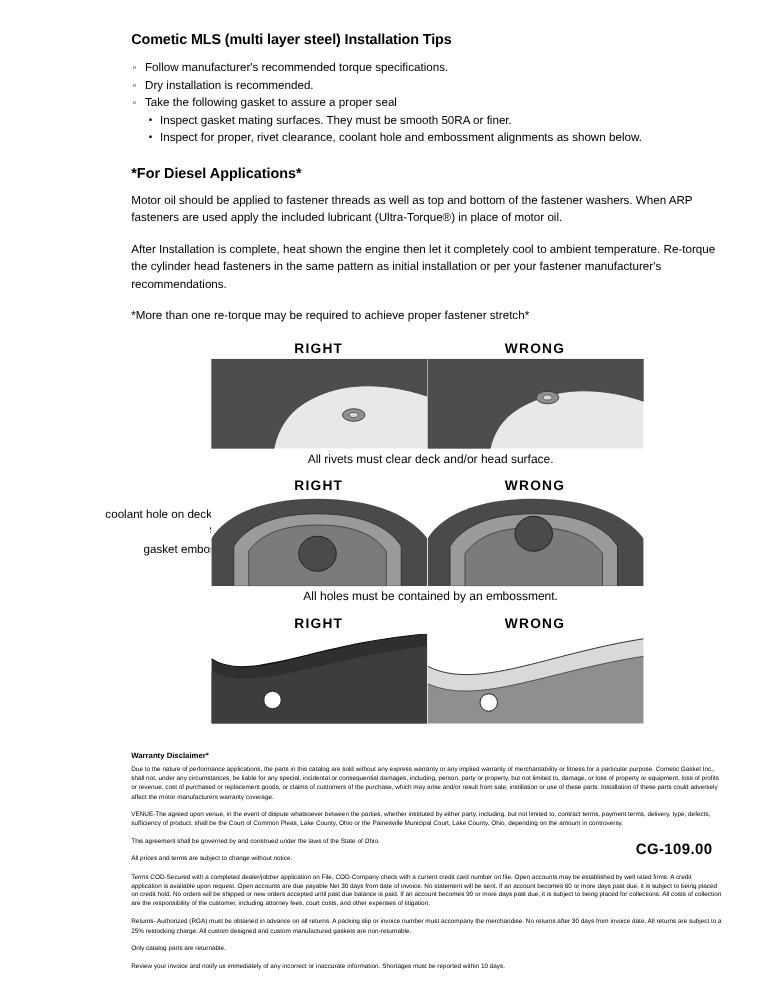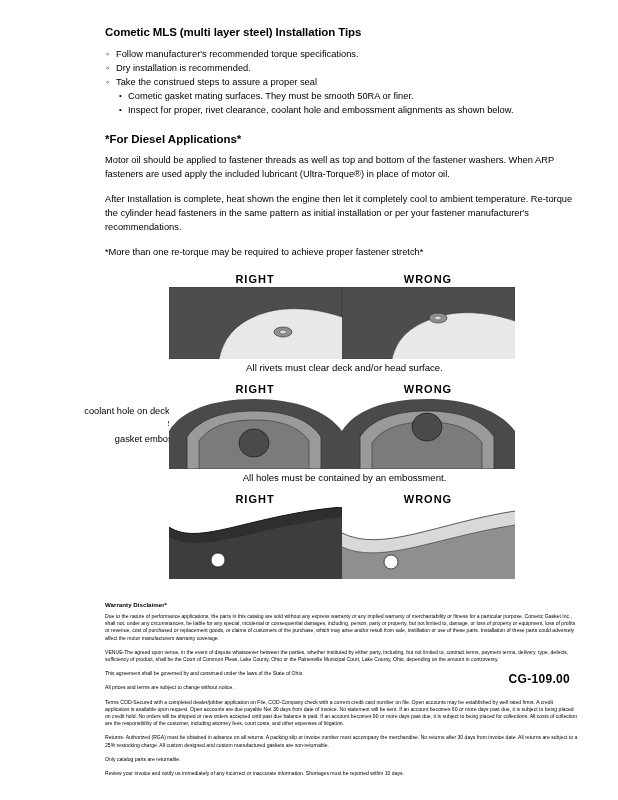--- a/index.html
+++ b/index.html
@@ -171,24 +171,24 @@
 </head>
 <body>
 
 <div class="page">
 
   <h1 class="title">Cometic MLS (multi layer steel) Installation Tips</h1>
 
   <ul class="bullets">
     <li>Follow manufacturer's recommended torque specifications.</li>
     <li>Dry installation is recommended.</li>
-    <li>Take the construed steps to assure a proper seal</li>
+    <li>Take the following gasket to assure a proper seal</li>
   </ul>
   <ul class="subbullets">
-    <li>Cometic gasket mating surfaces.  They must be smooth 50RA or finer.</li>
+    <li>Inspect gasket mating surfaces.  They must be smooth 50RA or finer.</li>
     <li>Inspect for proper, rivet clearance, coolant hole and embossment alignments as shown below.</li>
   </ul>
 
   <h2 class="subtitle">*For Diesel Applications*</h2>
   <p class="body">Motor oil should be applied to fastener threads as well as top and bottom of the fastener washers.  When ARP fasteners are used apply the included lubricant (Ultra-Torque®) in place of motor oil.</p>
   <p class="body">After Installation is complete, heat shown the engine then let it completely cool to ambient temperature. Re-torque the cylinder head fasteners in the same pattern as initial installation or per your fastener manufacturer's recommendations.</p>
   <p class="body last">*More than one re-torque may be required to achieve proper fastener stretch*</p>
 
   <div class="figures">
 

